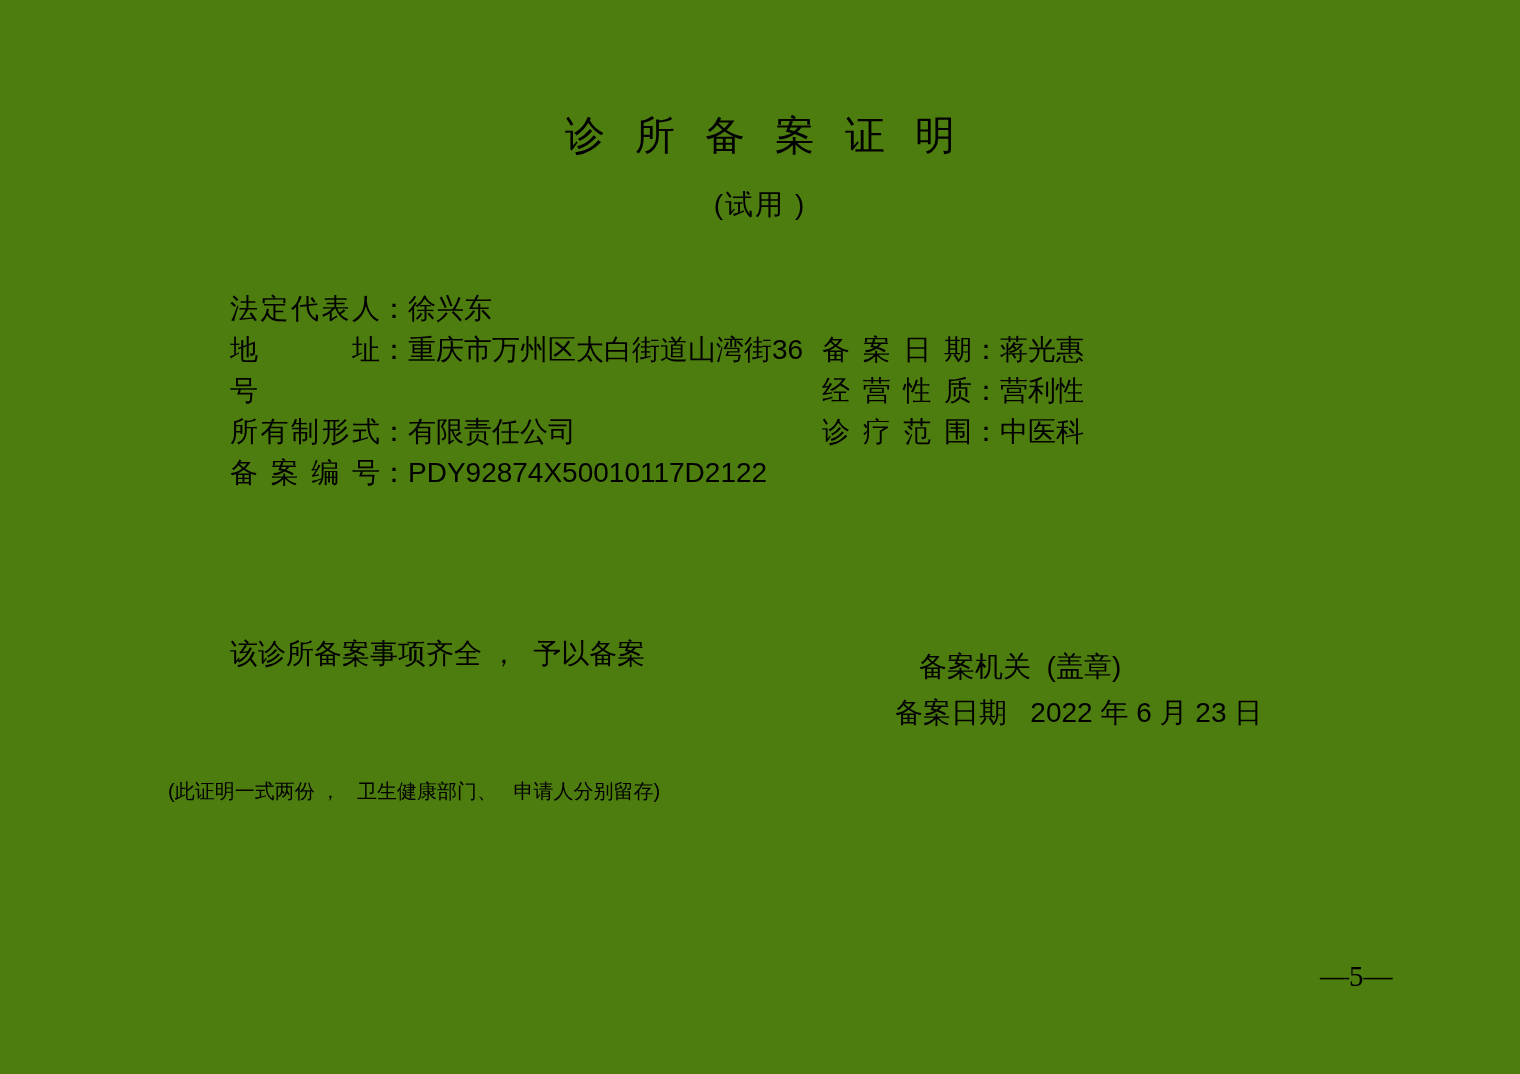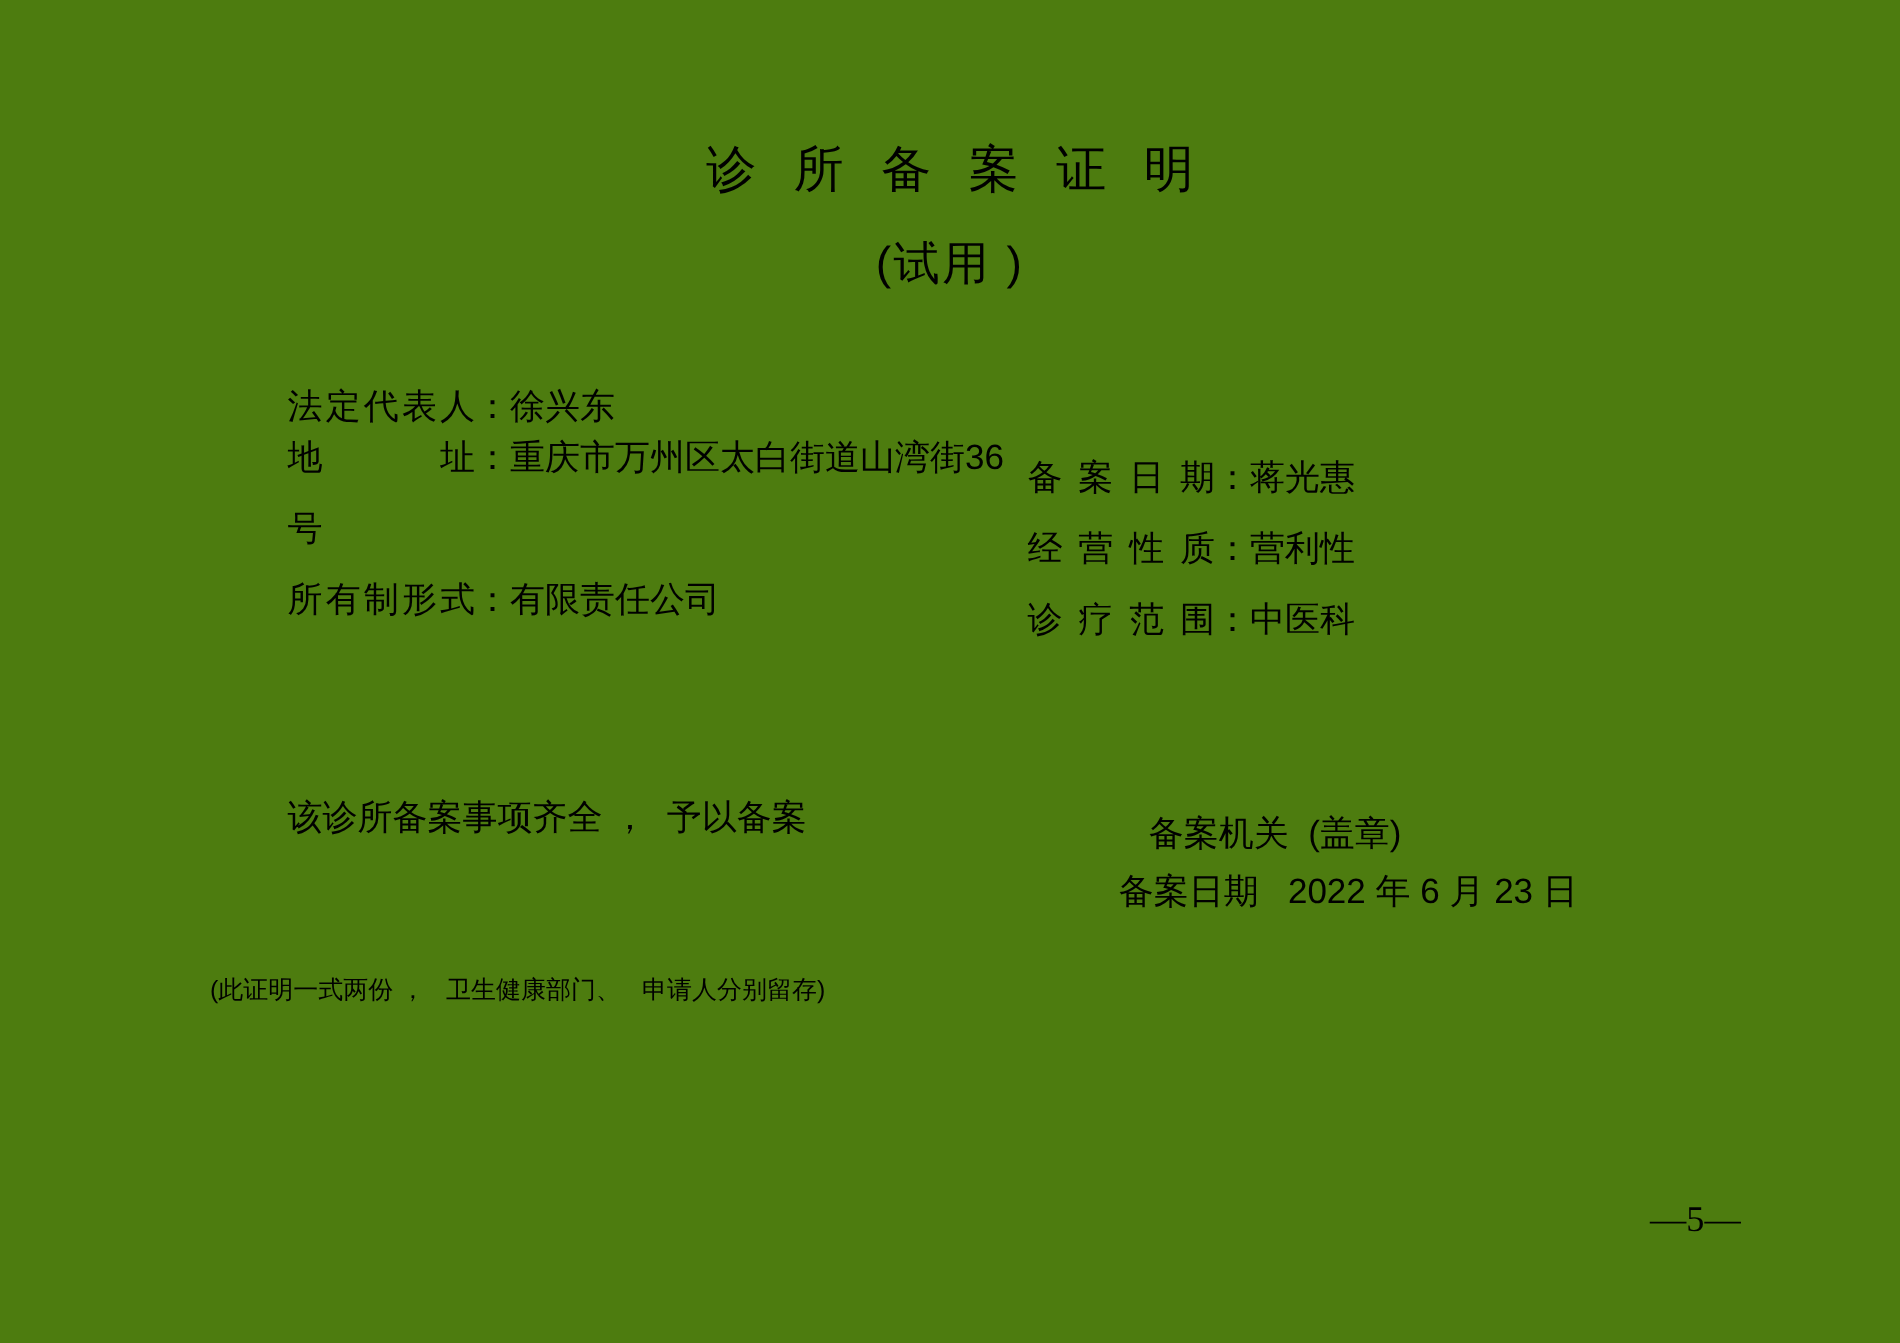--- a/index.html
+++ b/index.html
@@ -29,36 +29,36 @@
     letter-spacing: 0.75em;
     text-indent: 0.75em;
     white-space: nowrap;
   }
   .doc-subtitle {
     position: absolute;
     top: 186px;
     left: 0;
     width: 100%;
     text-align: center;
-    font-size: 37px;
+    font-size: 28px;
     letter-spacing: 2px;
     white-space: pre;
   }
   .fields {
     position: absolute;
     top: 288px;
     left: 230px;
     right: 60px;
     font-size: 28px;
     line-height: 41px;
   }
   .frow { display: flex; }
   .fcell { white-space: pre; }
   .fcell.left { flex: 0 0 592px; width: 592px; }
-  .fcell.right { flex: 1 1 auto; margin-top: 16px; }
+  .fcell.right { flex: 1 1 auto; }
   .flabel {
     display: inline-block;
     width: 150px;
     text-align: justify;
     text-align-last: justify;
     vertical-align: top;
   }
   .statement {
     position: absolute;
     top: 635px;
@@ -121,20 +121,24 @@
     <div class="frow">
       <div class="fcell left"><span class="fvalue">号</span></div>
       <div class="fcell right"><span class="flabel">经营性质</span><span class="fcolon">：</span><span class="fvalue">营利性</span></div>
     </div>
 
     <div class="frow">
       <div class="fcell left"><span class="flabel">所有制形式</span><span class="fcolon">：</span><span class="fvalue">有限责任公司</span></div>
       <div class="fcell right"><span class="flabel">诊疗范围</span><span class="fcolon">：</span><span class="fvalue">中医科</span></div>
     </div>
 
+    <div class="frow">
+      <div class="fcell left"><span class="flabel">备案编号</span><span class="fcolon">：</span><span class="fvalue">PDY92874X50010117D2122</span></div>
+      <div class="fcell right"></div>
+    </div>
 
   </div>
 
   <div class="statement">该诊所备案事项齐全 ，  予以备案</div>
 
   <div class="authority-line">备案机关  (盖章)</div>
 
   <div class="date-line">备案日期   2022 年 6 月 23 日</div>
 
   <div class="footnote">(此证明一式两份 ，   卫生健康部门、   申请人分别留存)</div>

